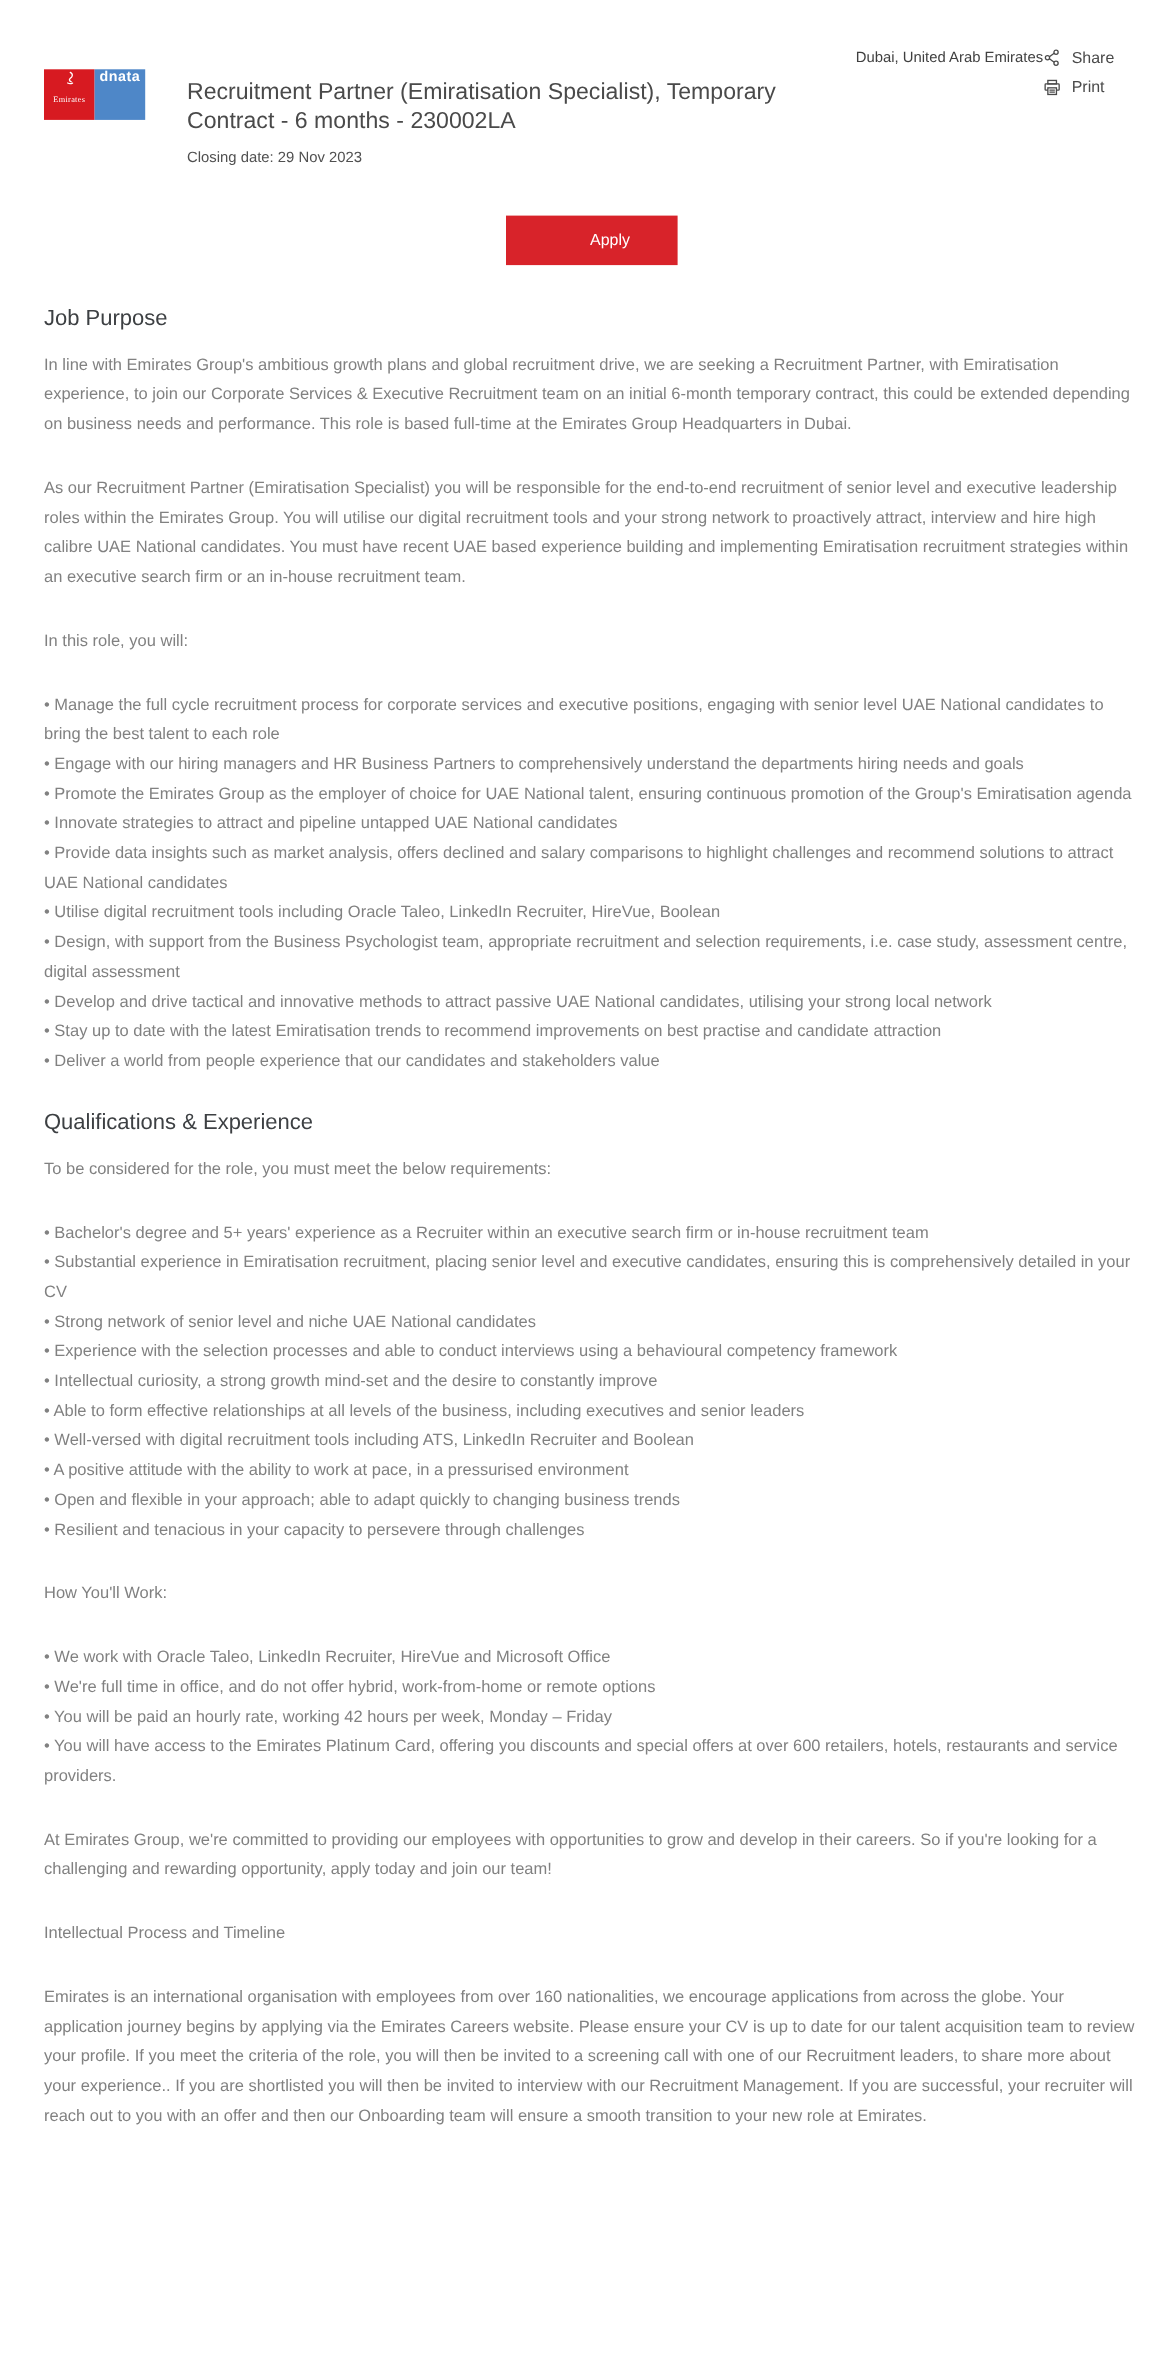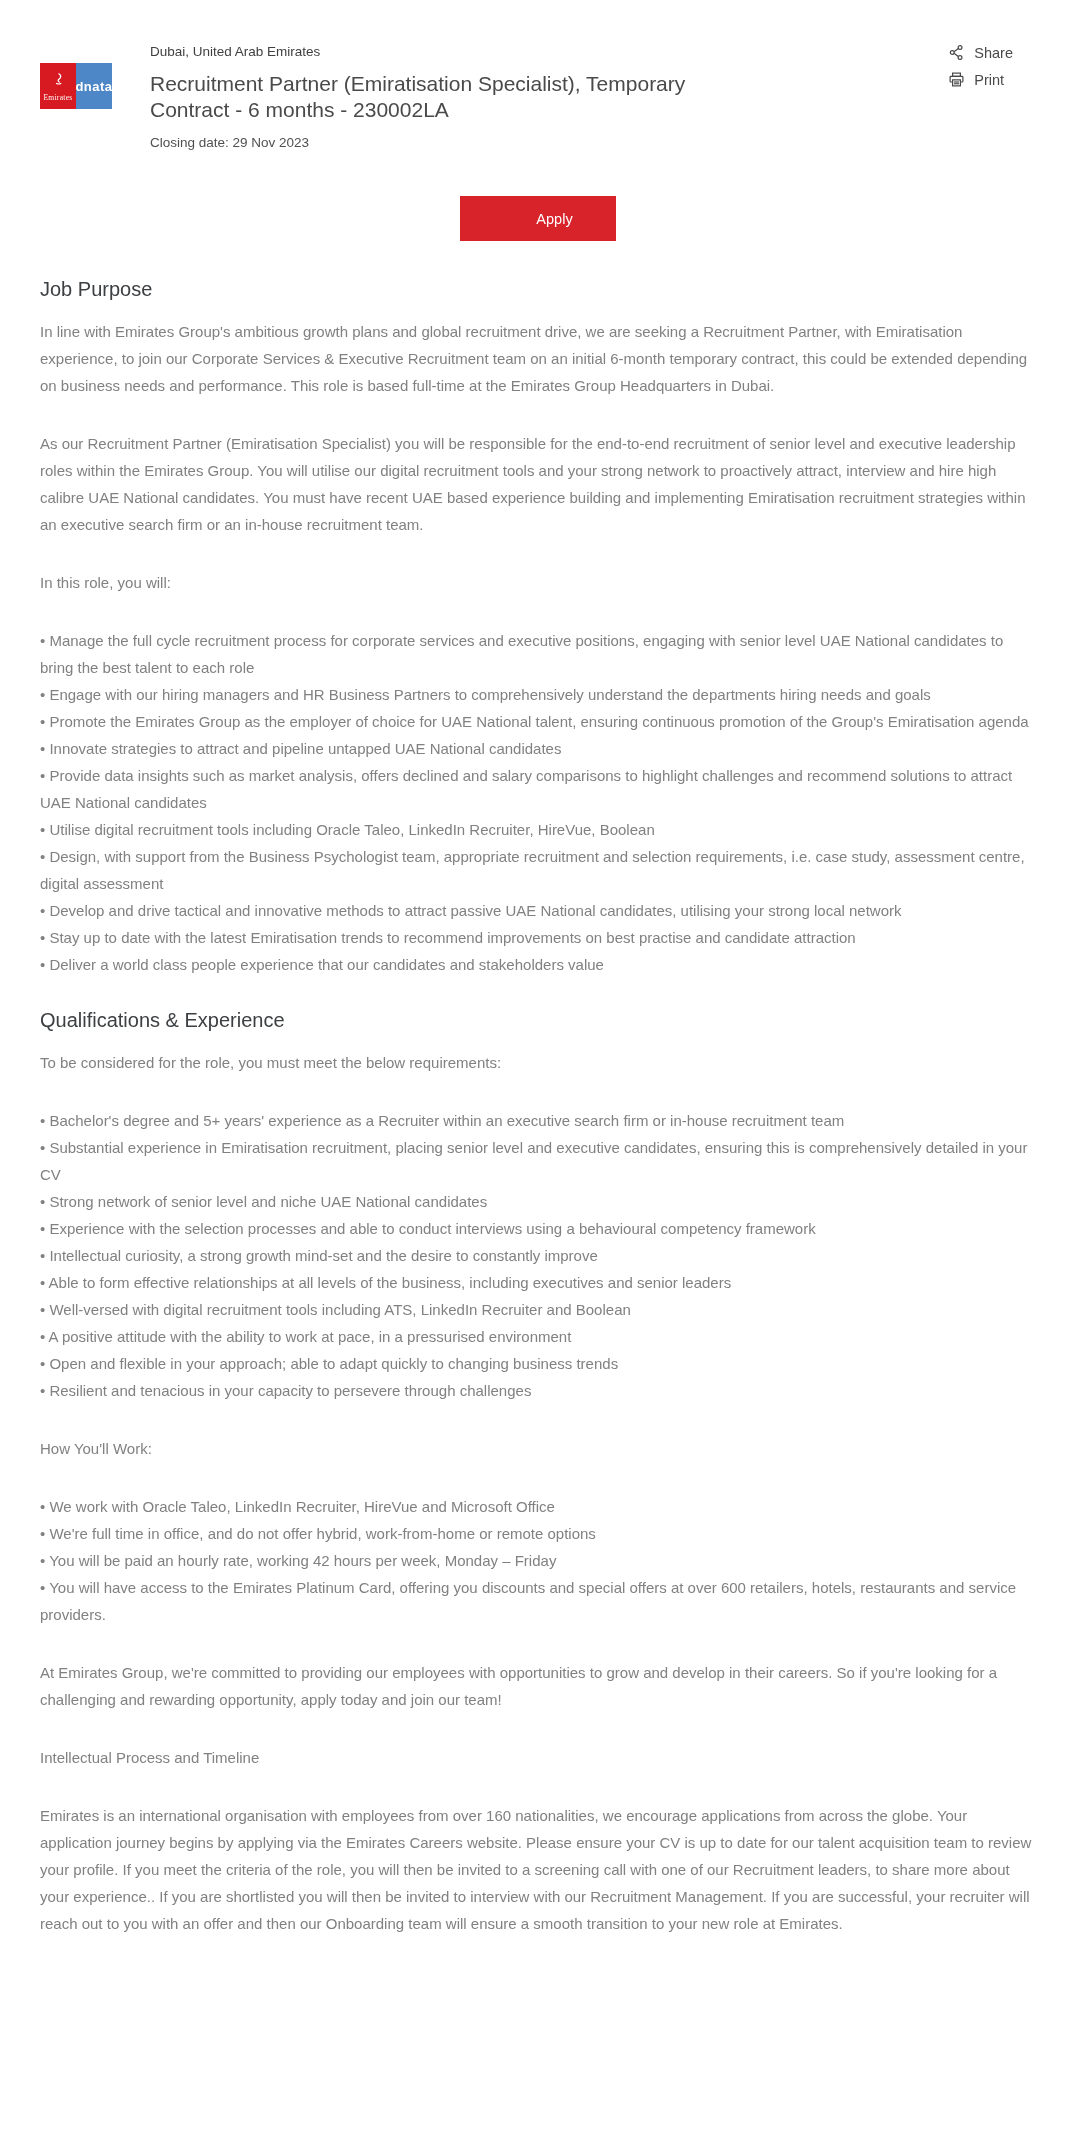--- a/index.html
+++ b/index.html
@@ -11,28 +11,28 @@
     --dark:#4a4a4a;
   }
   *{box-sizing:border-box;}
   html,body{margin:0;padding:0;background:#fff;}
   body{font-family:"Liberation Sans","DejaVu Sans",sans-serif;}
   .page{width:1065px;min-height:2155px;background:#fff;padding:40px 30px 30px 40px;}
 
   
   .header{display:flex;align-items:flex-start;}
   .logos{display:flex;flex:none;margin-top:23px;}
-  .logo{width:36px;height:46px;display:flex;flex-direction:column;align-items:center;justify-content:center;overflow:hidden;}
+  .logo{width:46px;height:46px;display:flex;flex-direction:column;align-items:center;justify-content:flex-start;overflow:hidden;}
   .logo.emirates{background:var(--em-red);}
   .logo.dnata{background:var(--dn-blue);}
   .em-script{margin-bottom:0;}
   .em-word{font-family:"Liberation Serif","DejaVu Serif",serif;font-size:7.5px;color:#fff;letter-spacing:.3px;line-height:1;}
   .dn-word{font-size:13px;font-weight:bold;color:#fff;letter-spacing:.5px;line-height:1;}
   .header-text{margin-left:38px;flex:1;min-width:0;}
-  .location{font-size:13.5px;color:#3f3f3f;margin:4px 0 12px;}
+  .location{font-size:13.5px;color:#3f3f3f;margin:4px 0 12px;text-align:right;}
   .job-title{font-size:21px;line-height:26px;font-weight:400;color:var(--dark);max-width:600px;margin:0 0 12px;}
   .closing{font-size:13.5px;color:#505050;}
   .actions{margin-left:auto;flex:none;padding-top:4px;padding-right:22px;}
   .action{display:flex;align-items:center;gap:9px;margin-bottom:10px;cursor:pointer;}
   .action svg{flex:none;display:block;}
   .action-label{font-size:14.5px;color:#4a4a4a;}
 
   
   .apply-row{text-align:center;margin:46px 0 37px;}
   .apply-btn{display:inline-block;background:var(--accent);color:#fff;border:none;width:156px;height:45px;font-size:14.5px;font-family:inherit;cursor:pointer;line-height:45px;text-align:center;padding-left:40px;}
@@ -111,21 +111,21 @@
       <ul class="bullets">
         <li>Manage the full cycle recruitment process for corporate services and executive positions, engaging with senior level UAE National candidates to bring the best talent to each role</li>
         <li>Engage with our hiring managers and HR Business Partners to comprehensively understand the departments hiring needs and goals</li>
         <li>Promote the Emirates Group as the employer of choice for UAE National talent, ensuring continuous promotion of the Group's Emiratisation agenda</li>
         <li>Innovate strategies to attract and pipeline untapped UAE National candidates</li>
         <li>Provide data insights such as market analysis, offers declined and salary comparisons to highlight challenges and recommend solutions to attract UAE National candidates</li>
         <li>Utilise digital recruitment tools including Oracle Taleo, LinkedIn Recruiter, HireVue, Boolean</li>
         <li>Design, with support from the Business Psychologist team, appropriate recruitment and selection requirements, i.e. case study, assessment centre, digital assessment</li>
         <li>Develop and drive tactical and innovative methods to attract passive UAE National candidates, utilising your strong local network</li>
         <li>Stay up to date with the latest Emiratisation trends to recommend improvements on best practise and candidate attraction</li>
-        <li>Deliver a world class people experience that our candidates and stakeholders value</li>
+        <li>Deliver a world from people experience that our candidates and stakeholders value</li>
       </ul>
       <h2 class="section-heading">Qualifications &amp; Experience</h2>
       <p class="para">To be considered for the role, you must meet the below requirements:</p>
       <ul class="bullets">
         <li>Bachelor's degree and 5+ years' experience as a Recruiter within an executive search firm or in-house recruitment team</li>
         <li>Substantial experience in Emiratisation recruitment, placing senior level and executive candidates, ensuring this is comprehensively detailed in your CV</li>
         <li>Strong network of senior level and niche UAE National candidates</li>
         <li>Experience with the selection processes and able to conduct interviews using a behavioural competency framework</li>
         <li>Intellectual curiosity, a strong growth mind-set and the desire to constantly improve</li>
         <li>Able to form effective relationships at all levels of the business, including executives and senior leaders</li>

